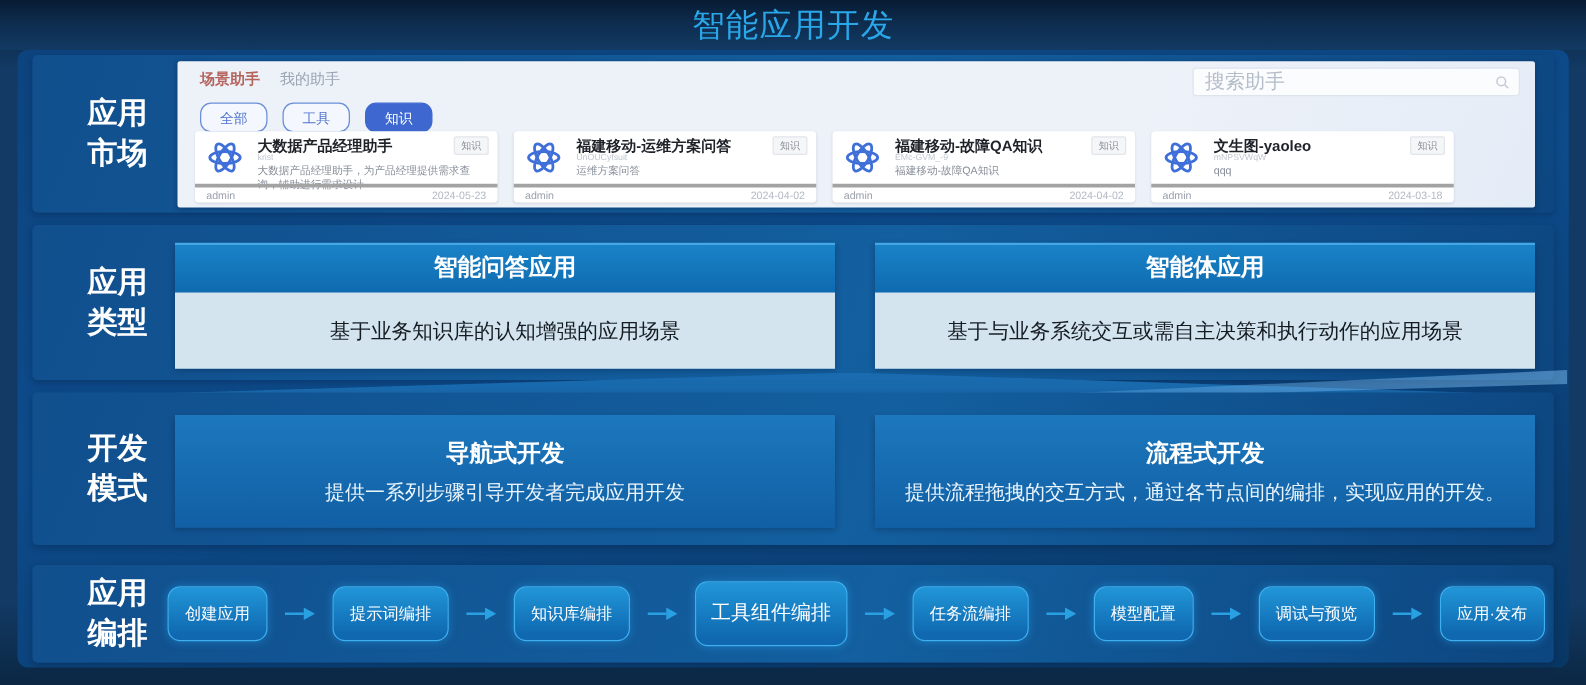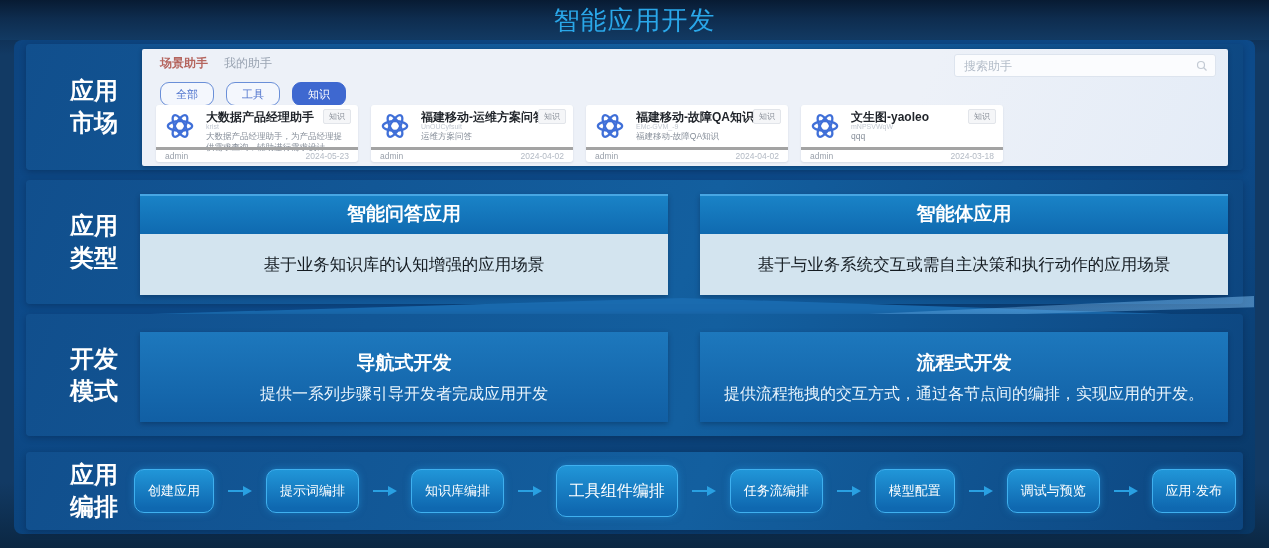--- a/index.html
+++ b/index.html
@@ -33,29 +33,29 @@
     clip-path:polygon(0 100%,100% 0,100% 40%,5% 100%);
     background:linear-gradient(100deg,rgba(90,170,235,.25),rgba(140,205,255,.45));}
   
   .shot{position:absolute;left:116px;top:5px;width:1086px;height:117px;border-radius:2px;
     background:linear-gradient(115deg,#edf1f8 70%,#e4ecf7 100%);box-shadow:0 1px 4px rgba(0,15,40,.35);}
   .shot-tabs{position:absolute;left:18px;top:6px;display:flex;gap:16px;font-size:12px;}
   .shot-tab-active{color:#b5655e;font-weight:bold;}
   .shot-tab{color:#9aa4b2;}
   .shot-search{position:absolute;right:12px;top:5px;width:262px;height:23px;background:#fbfcfe;
     border:1px solid #dde4ee;border-radius:3px;display:flex;align-items:center;padding:0 7px;}
-  .shot-search input{flex:1;border:none;outline:none;background:transparent;font-size:12px;
+  .shot-search input{flex:1;border:none;outline:none;background:transparent;font-size:16px;
     color:#5a6472;font-family:Liberation Sans, sans-serif;}
   .shot-search input::placeholder{color:#b4bdc9;}
   .pills{position:absolute;left:18px;top:33px;display:flex;gap:12px;}
   .pill{height:24px;padding:0 15px;border-radius:9px;font-size:11px;display:flex;align-items:center;
     border:1px solid #6a8fd8;color:#4f74cd;background:#f4f7fd;cursor:pointer;}
   .pill.selected{background:#3e68d0;border-color:#3e68d0;color:#ffffff;}
   .cards{position:absolute;left:14px;top:56px;display:flex;gap:13px;}
-  .card{position:relative;width:202px;height:57px;background:#ffffff;border-radius:3px;
+  .card{position:relative;width:242px;height:57px;background:#ffffff;border-radius:3px;
     box-shadow:0 1px 2px rgba(40,60,90,.12);}
   .card-logo{position:absolute;left:8px;top:5px;width:32px;height:32px;}
   .card-title{position:absolute;left:50px;top:4px;font-size:12px;font-weight:bold;color:#1f2329;
     max-width:150px;white-space:nowrap;overflow:hidden;}
   .card-tag{position:absolute;right:7px;top:4px;font-size:8px;color:#8a9099;background:#f5f6f8;
     border:1px solid #e2e5ea;border-radius:2px;padding:1px 5px;}
   .card-sub{position:absolute;left:50px;top:18px;font-size:7px;color:#c2c8d1;}
   .card-desc{position:absolute;left:50px;top:26px;right:8px;font-size:8.5px;line-height:1.25;
     color:#868e99;max-height:22px;overflow:hidden;}
   .card-foot{position:absolute;left:0;right:0;bottom:0;height:15px;border-top:3px solid #a3a3a3;

